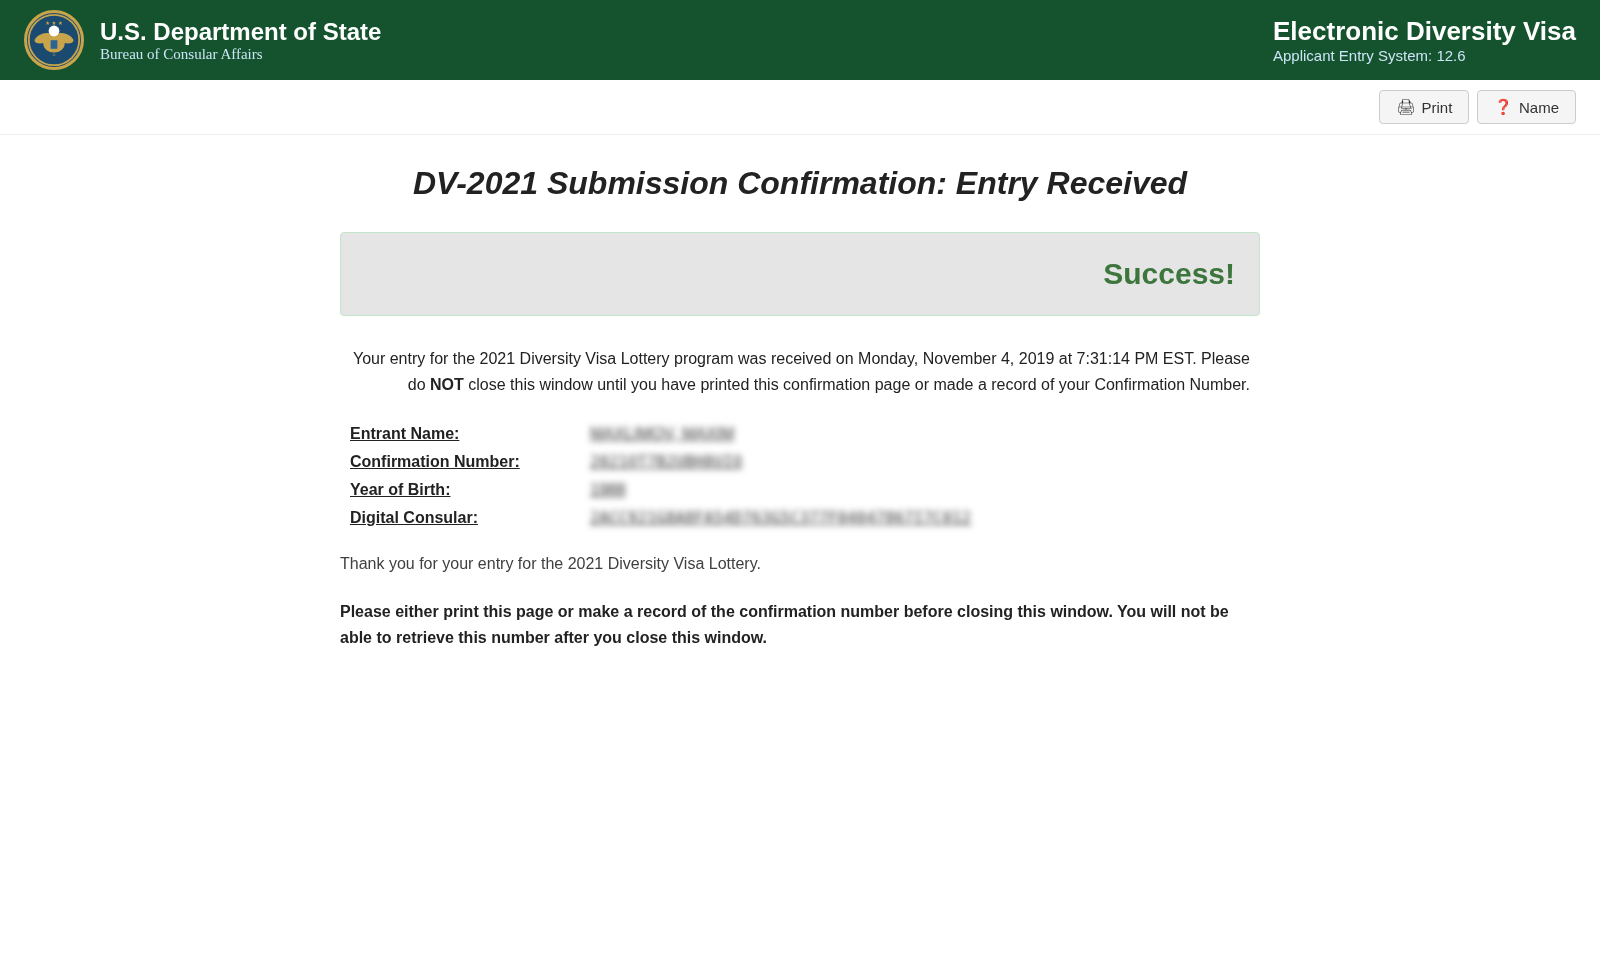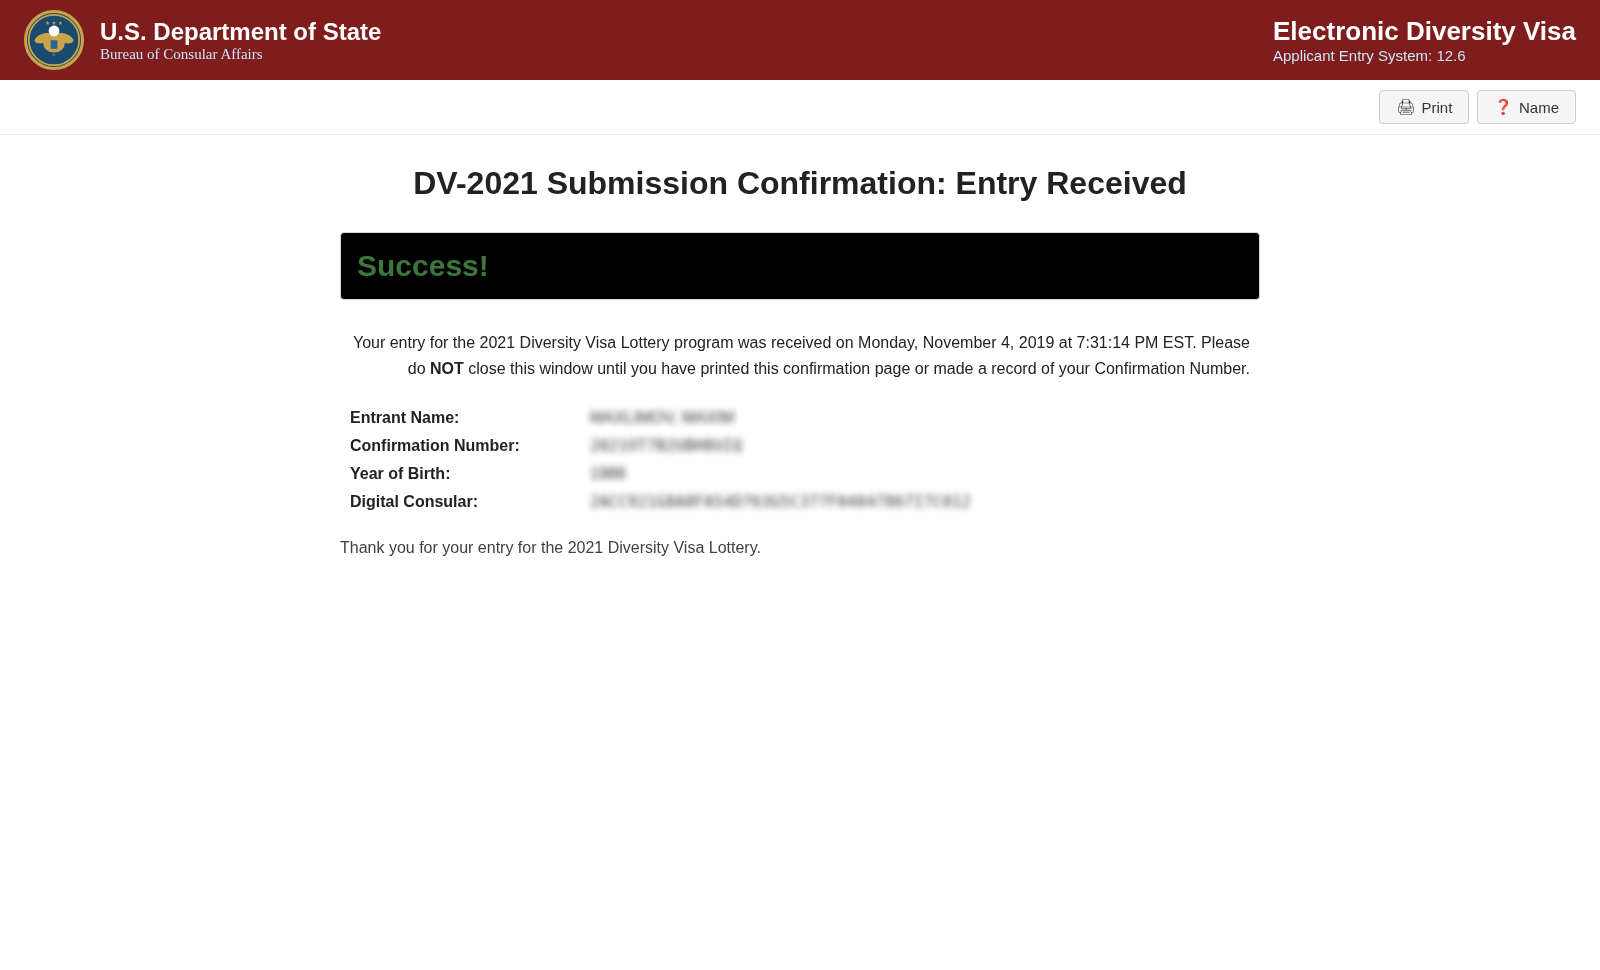--- a/index.html
+++ b/index.html
@@ -1,20 +1,20 @@
 <!DOCTYPE html>
 <html><head>
   <meta charset="utf-8">
   <style>
     * { margin: 0; padding: 0; box-sizing: border-box; }
     body { font-family: Arial, sans-serif; background: #fff; font-size: 16px; color: #222; }
 
     
     .header {
-      background: #7f1d1d;
+      background: #14532d;
       display: flex;
       align-items: center;
       justify-content: space-between;
       padding: 10px 24px;
       min-height: 75px;
     }
     .header-left {
       display: flex;
       align-items: center;
       gap: 16px;
@@ -88,29 +88,30 @@
       max-width: 1000px;
       margin: 0 auto;
       padding: 30px 40px;
     }
     .page-title {
       text-align: center;
       font-size: 32px;
       font-weight: bold;
       color: #222;
       margin-bottom: 30px;
+      font-style: italic;
     }
 
     
     .success-box {
-      background: #000000;
+      background: #e5e5e5;
       border: 1px solid #c3e6cb;
       border-radius: 4px;
-      padding: 16px;
-      text-align: left;
+      padding: 24px;
+      text-align: right;
       margin-bottom: 30px;
     }
     .success-text {
       font-size: 30px;
       font-weight: bold;
       color: #3c763d;
     }
 
     
     .info-paragraph {
@@ -127,20 +128,21 @@
     
     .details-table {
       margin-bottom: 28px;
       padding-left: 10px;
     }
     .detail-row {
       display: flex;
       align-items: center;
       margin-bottom: 10px;
       font-size: 16px;
+      text-decoration: underline;
     }
     .detail-label {
       font-weight: bold;
       min-width: 240px;
       color: #222;
     }
     .detail-value {
       color: #333;
     }
     .detail-value.blurred {
@@ -238,13 +240,14 @@
       <span class="detail-value blurred">1988</span>
     </div>
     <div class="detail-row">
       <span class="detail-label">Digital Consular:</span>
       <span class="detail-value blurred mono">2ACC921G8A8FA54D763G5C377F04047867I7C012</span>
     </div>
   </div>
 
   <p class="thank-you">Thank you for your entry for the 2021 Diversity Visa Lottery.</p>
 
+  <p class="warning-text">Please either print this page or make a record of the confirmation number before closing this window. You will not be able to retrieve this number after you close this window.</p>
 </main>
 
 </body></html>

